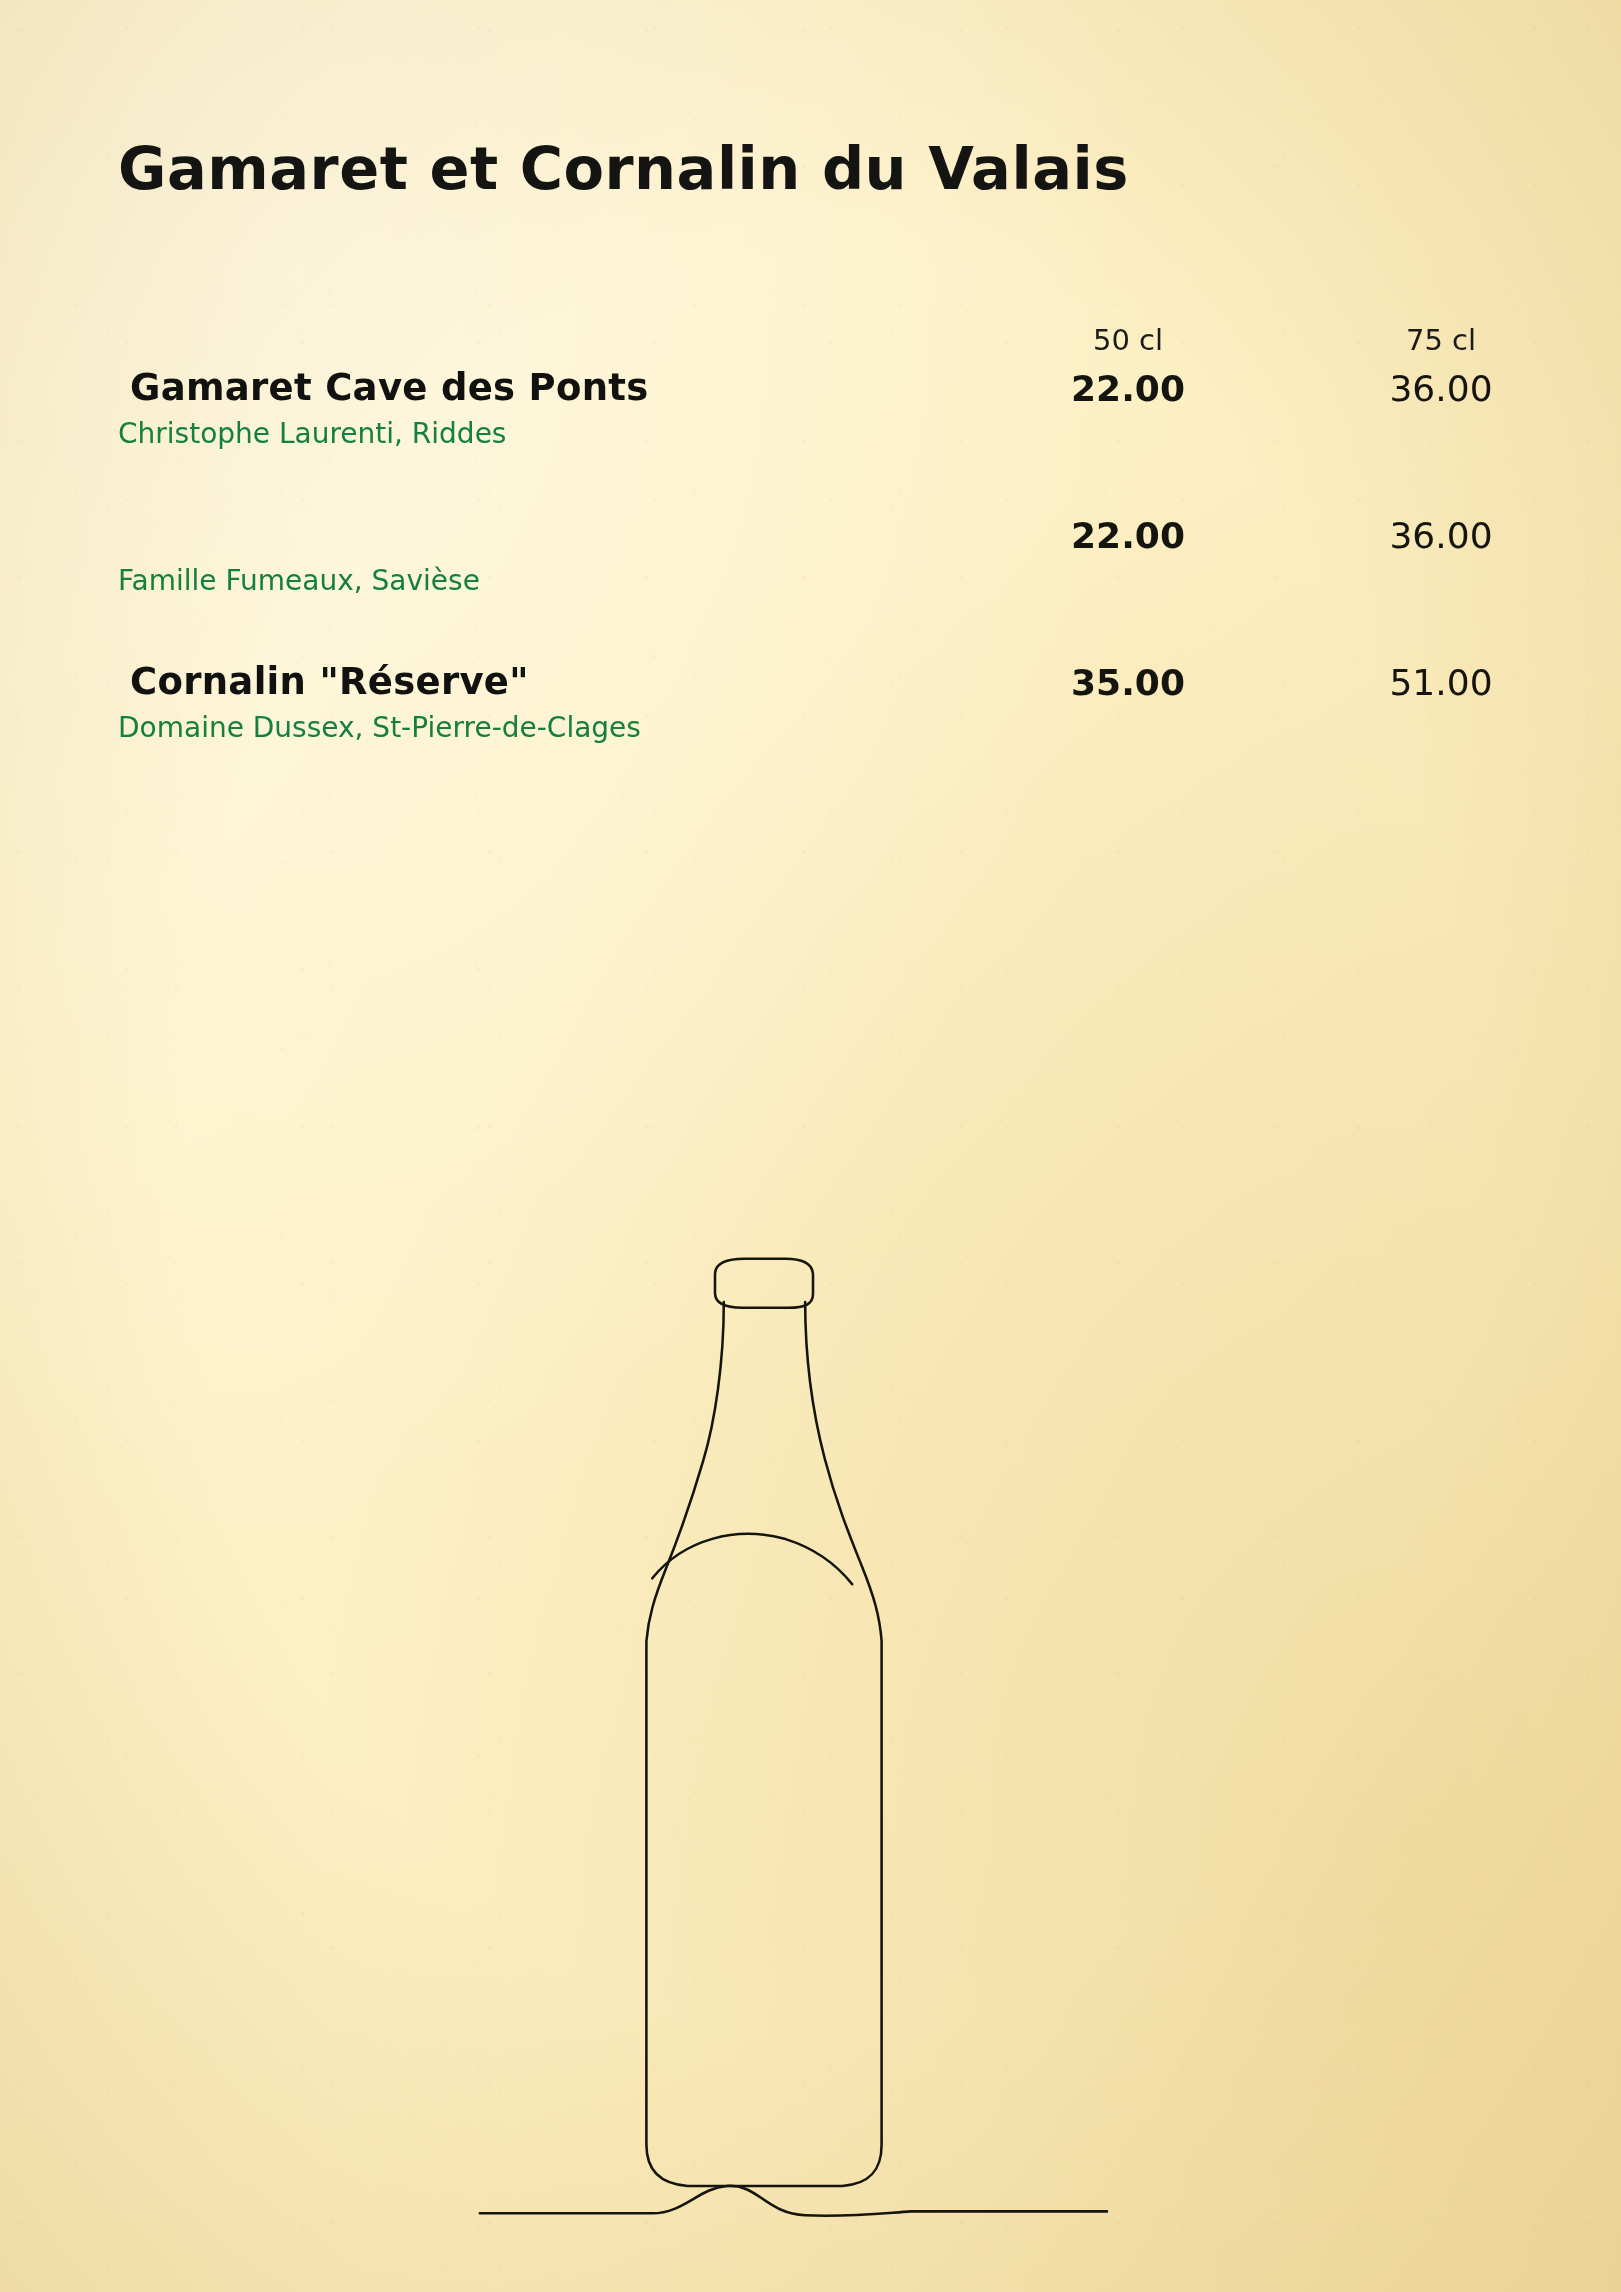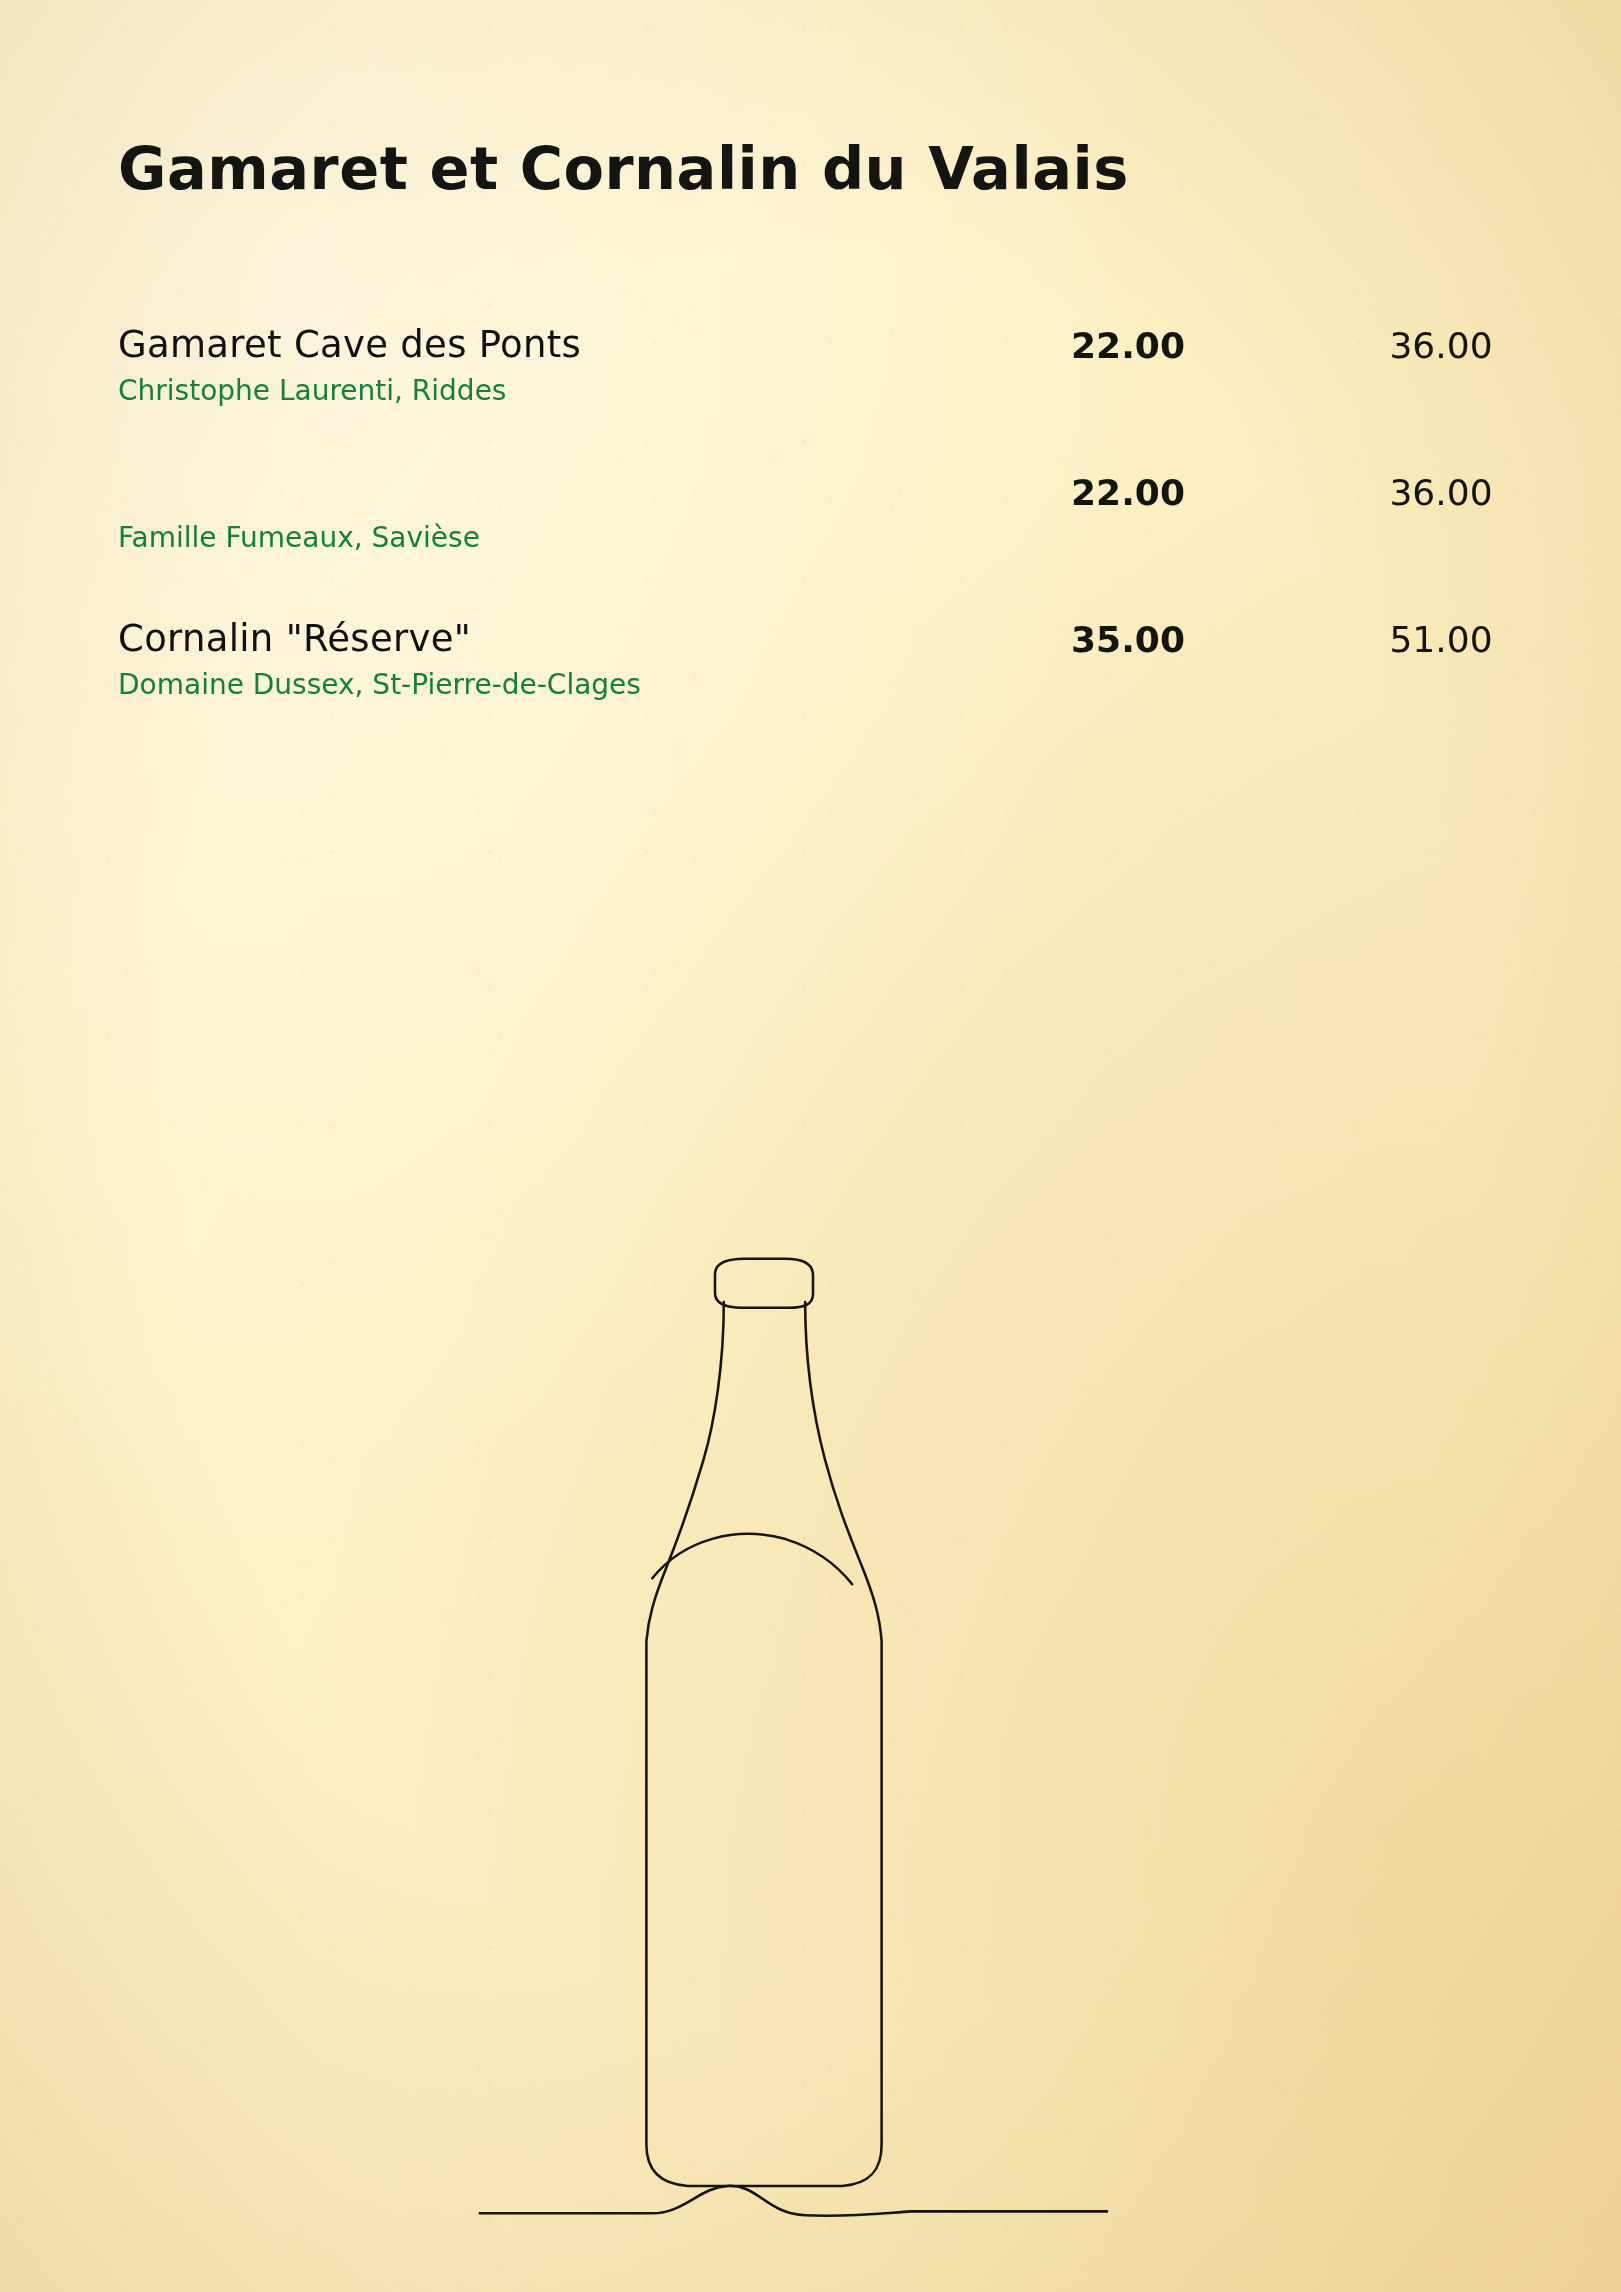--- a/index.html
+++ b/index.html
@@ -79,24 +79,24 @@
   }
   .col-head.c50 { left: 912px; }
   .col-head.c75 { left: 1225px; }
 
   .wine-row {
     position: relative;
     height: 147px;
   }
   .wine-name {
     position: absolute;
-    left: 0;
+    left: 12px;
     top: 0;
     font-size: 37px;
-    font-weight: normal;
+    font-weight: bold;
     letter-spacing: 0.3px;
     color: #111110;
     white-space: nowrap;
   }
   .wine-producer {
     position: absolute;
     left: 0;
     top: 51px;
     font-size: 28px;
     color: #15803d;
@@ -129,20 +129,24 @@
 </head>
 <body>
 
 <div class="page">
   <div class="paper-texture"></div>
 
   <h1 class="title">Gamaret et Cornalin du Valais</h1>
 
   <div class="menu-table">
 
+    <div class="col-headers">
+      <div class="col-head c50">50 cl</div>
+      <div class="col-head c75">75 cl</div>
+    </div>
 
     <div class="wine-row">
       <div class="wine-name">Gamaret Cave des Ponts</div>
       <div class="wine-producer">Christophe Laurenti, Riddes</div>
       <div class="price c50">22.00</div>
       <div class="price c75">36.00</div>
     </div>
 
     <div class="wine-row">
       <div class="wine-producer">Famille Fumeaux, Savièse</div>

